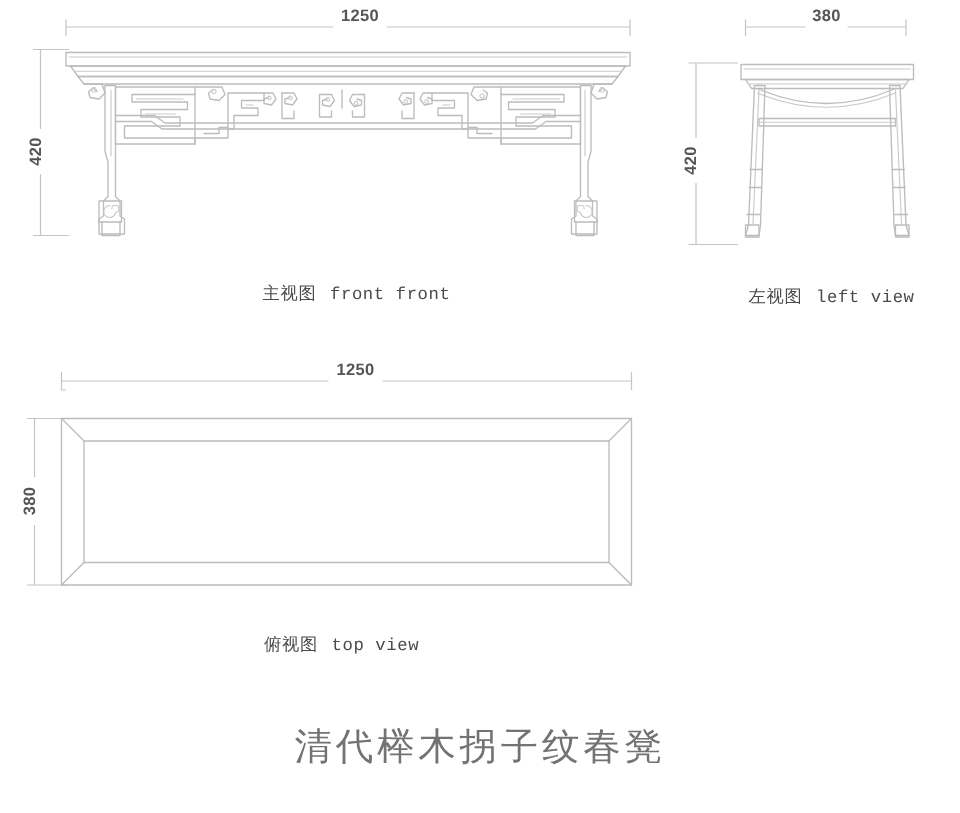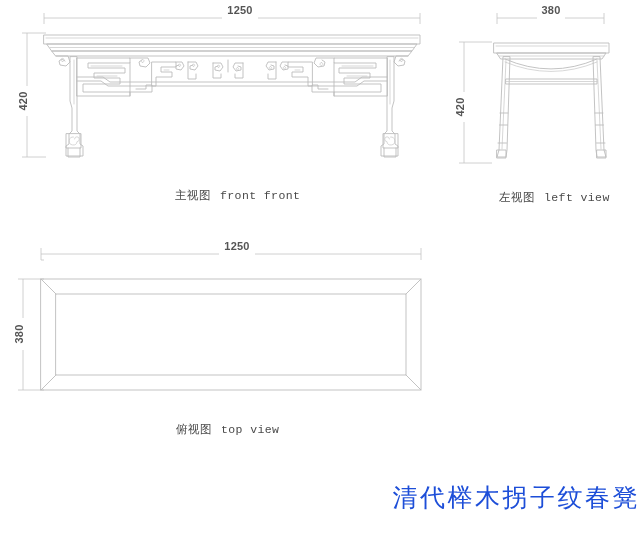--- a/index.html
+++ b/index.html
@@ -63,22 +63,22 @@
     font-family: "Liberation Mono", "DejaVu Sans Mono", monospace;
     font-size: 11.5px;
     letter-spacing: 0.4px;
     margin-left: 9px;
   }
   #title {
     position: absolute;
     left: 0;
     right: 0;
     top: 481px;
-    text-align: right;
-    color: #1d4ed8;
+    text-align: center;
+    color: #737373;
     font-family: "DejaVu Sans", sans-serif;
     font-size: 25px;
     letter-spacing: 2.5px;
     font-weight: 500;
   }
 </style>
 </head>
 <body>
 
 <svg id="sheet" viewBox="0 0 640 542">

